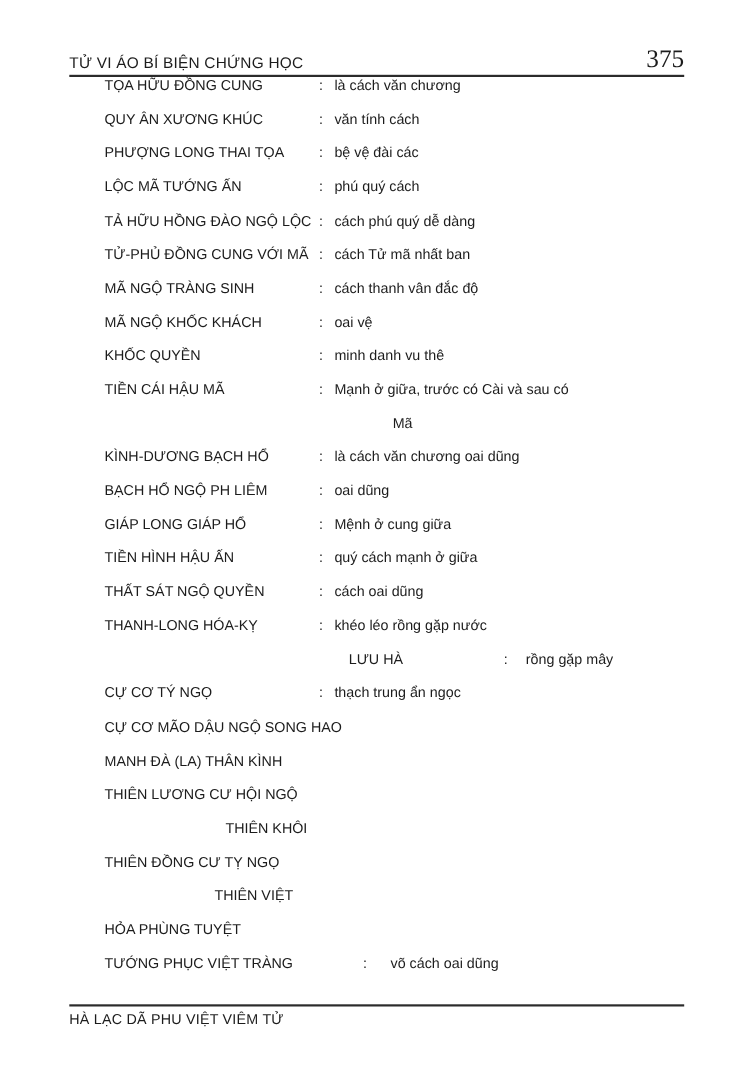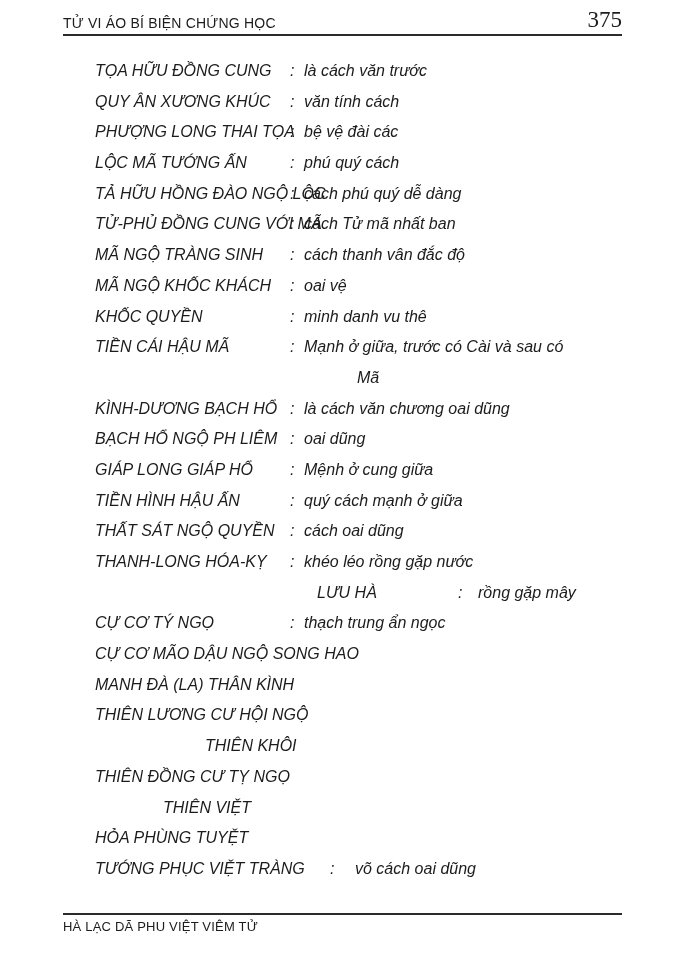--- a/index.html
+++ b/index.html
@@ -5,44 +5,44 @@
   html,body{margin:0;padding:0;background:#ffffff;}
   .page{
     position:relative;
     width:686px;height:971px;
     background:#ffffff;
     font-family:"Liberation Sans", sans-serif;
     color:#1c1c1c;
     overflow:hidden;
   }
   .header{
-    position:absolute;left:63px;top:8px;width:559px;
+    position:absolute;left:63px;top:42px;width:559px;
     border-bottom:2px solid #2b2b2b;
     padding-bottom:3px;
     display:flex;justify-content:space-between;align-items:flex-end;
   }
   .title{font-size:14px;letter-spacing:.2px;}
   .pagenum{font-family:"Liberation Serif", serif;font-size:23px;line-height:1;}
   .content{position:absolute;left:95px;top:62px;right:18px;}
   .row{
-    display:flex;
-    height:30.7px;font-size:16px;white-space:nowrap;font-style:italic;
+    display:flex;align-items:center;
+    height:30.7px;font-size:13px;white-space:nowrap;
   }
   .term{flex:0 0 auto;width:195px;}
   .colon{flex:0 0 14px;}
   .desc{flex:0 0 auto;}
   
   .row.continuation{margin-left:262px;}
   .row.continuation .term{width:auto;}
   .row.sub-luu-ha{margin-left:222px;}
   .row.sub-luu-ha .term{width:141px;}
   .row.sub-luu-ha .colon{flex-basis:20px;}
   .row.sub-khoi{margin-left:110px;}
   .row.sub-khoi .term{width:auto;}
-  .row.sub-viet{margin-left:68px;}
+  .row.sub-viet{margin-left:100px;}
   .row.sub-viet .term{width:auto;}
   .row.last .term{width:235px;}
   .row.last .colon{flex-basis:25px;}
   .footer{
     position:absolute;left:63px;top:913px;width:559px;
     border-top:2px solid #2b2b2b;
     padding-top:4px;font-size:13px;letter-spacing:.2px;
   }
 </style>
 </head>
@@ -51,21 +51,21 @@
 <div class="page">
   <div class="header">
     <span class="title">TỬ VI ÁO BÍ BIỆN CHỨNG HỌC</span>
     <span class="pagenum">375</span>
   </div>
 
   <div class="content" id="entry-list">
       <div class="row normal">
         <span class="term">TỌA HỮU ĐỒNG CUNG</span>
         <span class="colon">:</span>
-        <span class="desc">là cách văn trước</span>
+        <span class="desc">là cách văn chương</span>
       </div>
       <div class="row normal">
         <span class="term">QUY ÂN XƯƠNG KHÚC</span>
         <span class="colon">:</span>
         <span class="desc">văn tính cách</span>
       </div>
       <div class="row normal">
         <span class="term">PHƯỢNG LONG THAI TỌA</span>
         <span class="colon">:</span>
         <span class="desc">bệ vệ đài các</span>

